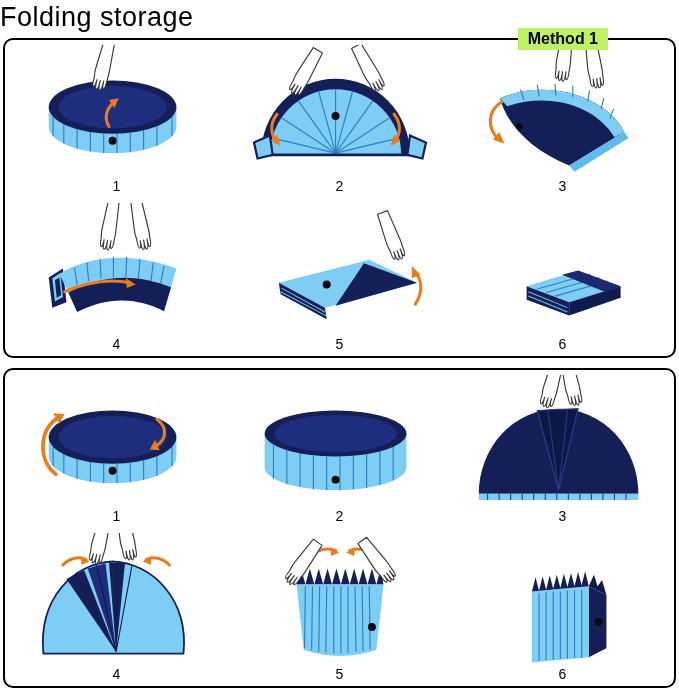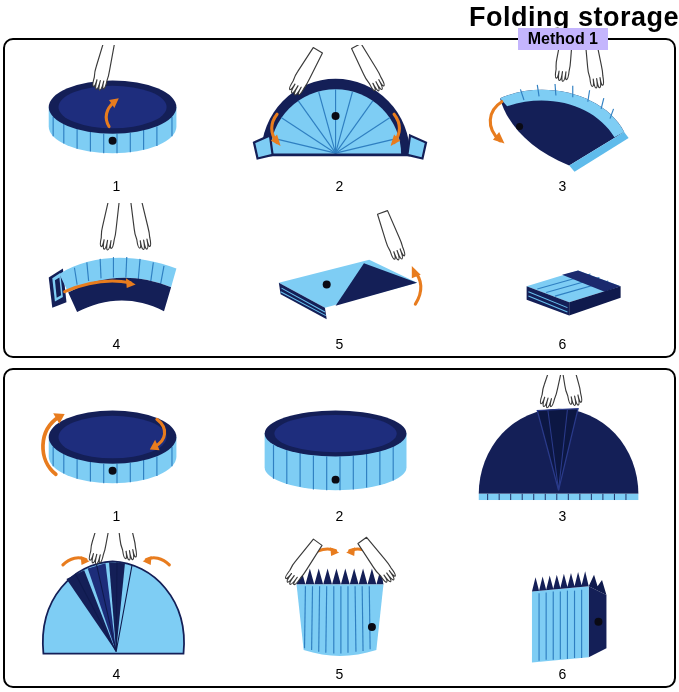--- a/index.html
+++ b/index.html
@@ -1,31 +1,31 @@
 <!DOCTYPE html>
 <html><head>
 <meta charset="utf-8">
 <style>
   html,body{margin:0;padding:0;}
   body{
     width:679px;height:692px;background:#fff;position:relative;
     font-family:"Liberation Sans",sans-serif;color:#000;overflow:hidden;
   }
   .title{
-    text-align:right;font-size:27px;font-weight:700;letter-spacing:.5px;
-    padding-top:2px;height:34px;padding-left:19px;
+    text-align:left;font-size:27px;font-weight:400;letter-spacing:.5px;
+    padding-top:2px;height:34px;
   }
   .method-box{
     position:absolute;left:3px;right:3px;border:2px solid #000;border-radius:10px;
     background:#fff;
   }
   #method1-box{top:38px;height:316px;}
   #method2-box{top:368px;height:316px;}
   .method-label{
-    position:absolute;top:-12px;right:66px;background:#c4b5fd;padding:0 10px;
+    position:absolute;top:-12px;right:66px;background:#bef264;padding:0 10px;
     font-size:16px;font-weight:700;line-height:22px;
   }
   .grid{
     display:grid;grid-template-columns:1fr 1fr 1fr;grid-template-rows:1fr 1fr;
     width:100%;height:100%;
   }
   .step{
     display:flex;flex-direction:column;align-items:center;justify-content:flex-end;
     padding-bottom:3px;overflow:hidden;
   }

